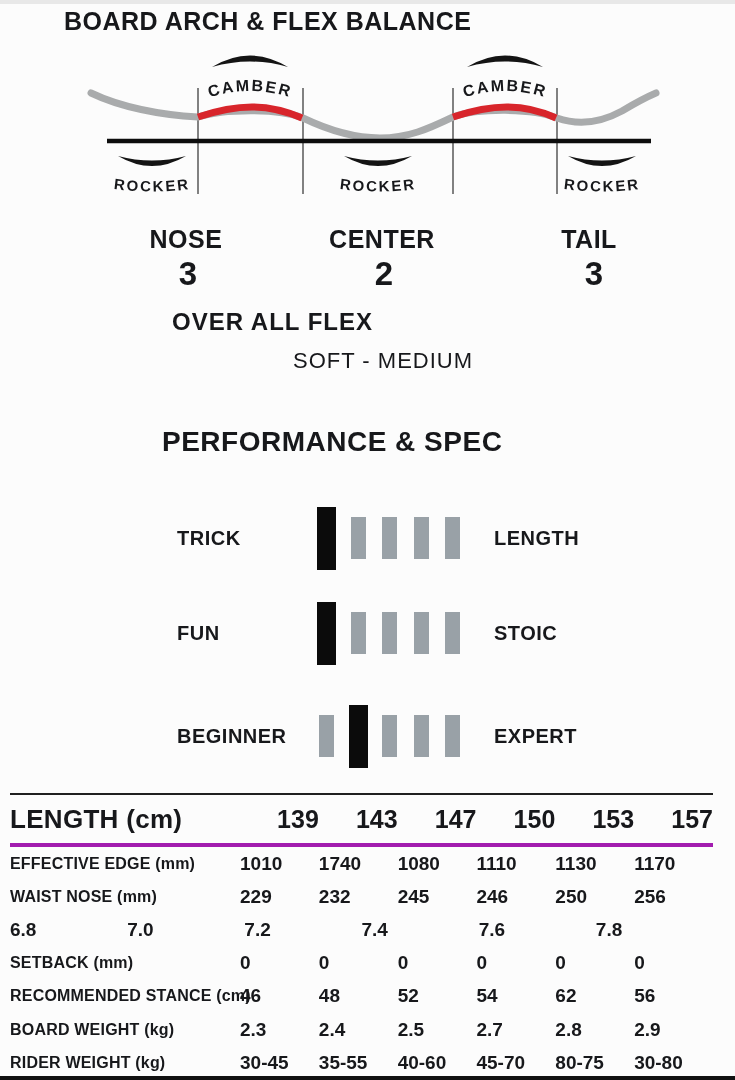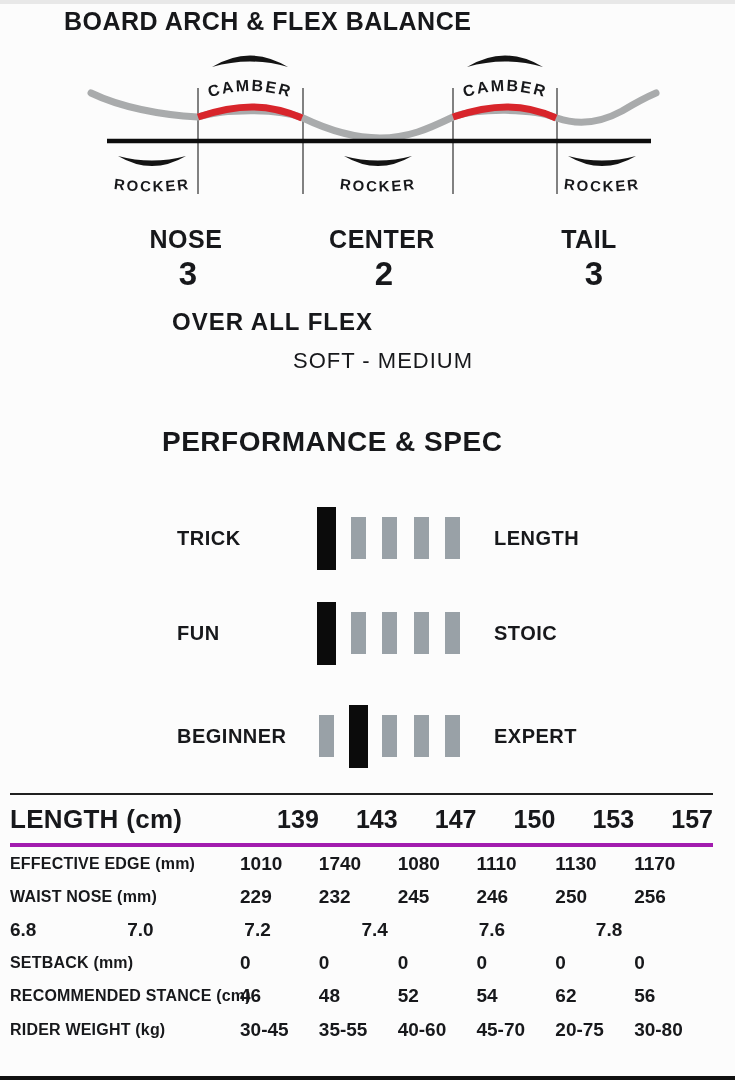--- a/index.html
+++ b/index.html
@@ -243,24 +243,33 @@
     <div class="t-row">
       <span class="t-label">RECOMMENDED STANCE (cm)</span>
       <span class="t-val">46</span>
       <span class="t-val">48</span>
       <span class="t-val">52</span>
       <span class="t-val">54</span>
       <span class="t-val">62</span>
       <span class="t-val">56</span>
     </div>
     <div class="t-row">
+      <span class="t-label">BOARD WEIGHT (kg)</span>
+      <span class="t-val">2.3</span>
+      <span class="t-val">2.4</span>
+      <span class="t-val">2.5</span>
+      <span class="t-val">2.7</span>
+      <span class="t-val">2.8</span>
+      <span class="t-val">2.9</span>
+    </div>
+    <div class="t-row">
       <span class="t-label">RIDER WEIGHT (kg)</span>
       <span class="t-val">30-45</span>
       <span class="t-val">35-55</span>
       <span class="t-val">40-60</span>
       <span class="t-val">45-70</span>
-      <span class="t-val">20-75</span>
+      <span class="t-val">80-75</span>
       <span class="t-val">30-80</span>
     </div>
   </div>
 
   <div class="bottom-bar"></div>
 </div>
 
 </body></html>

